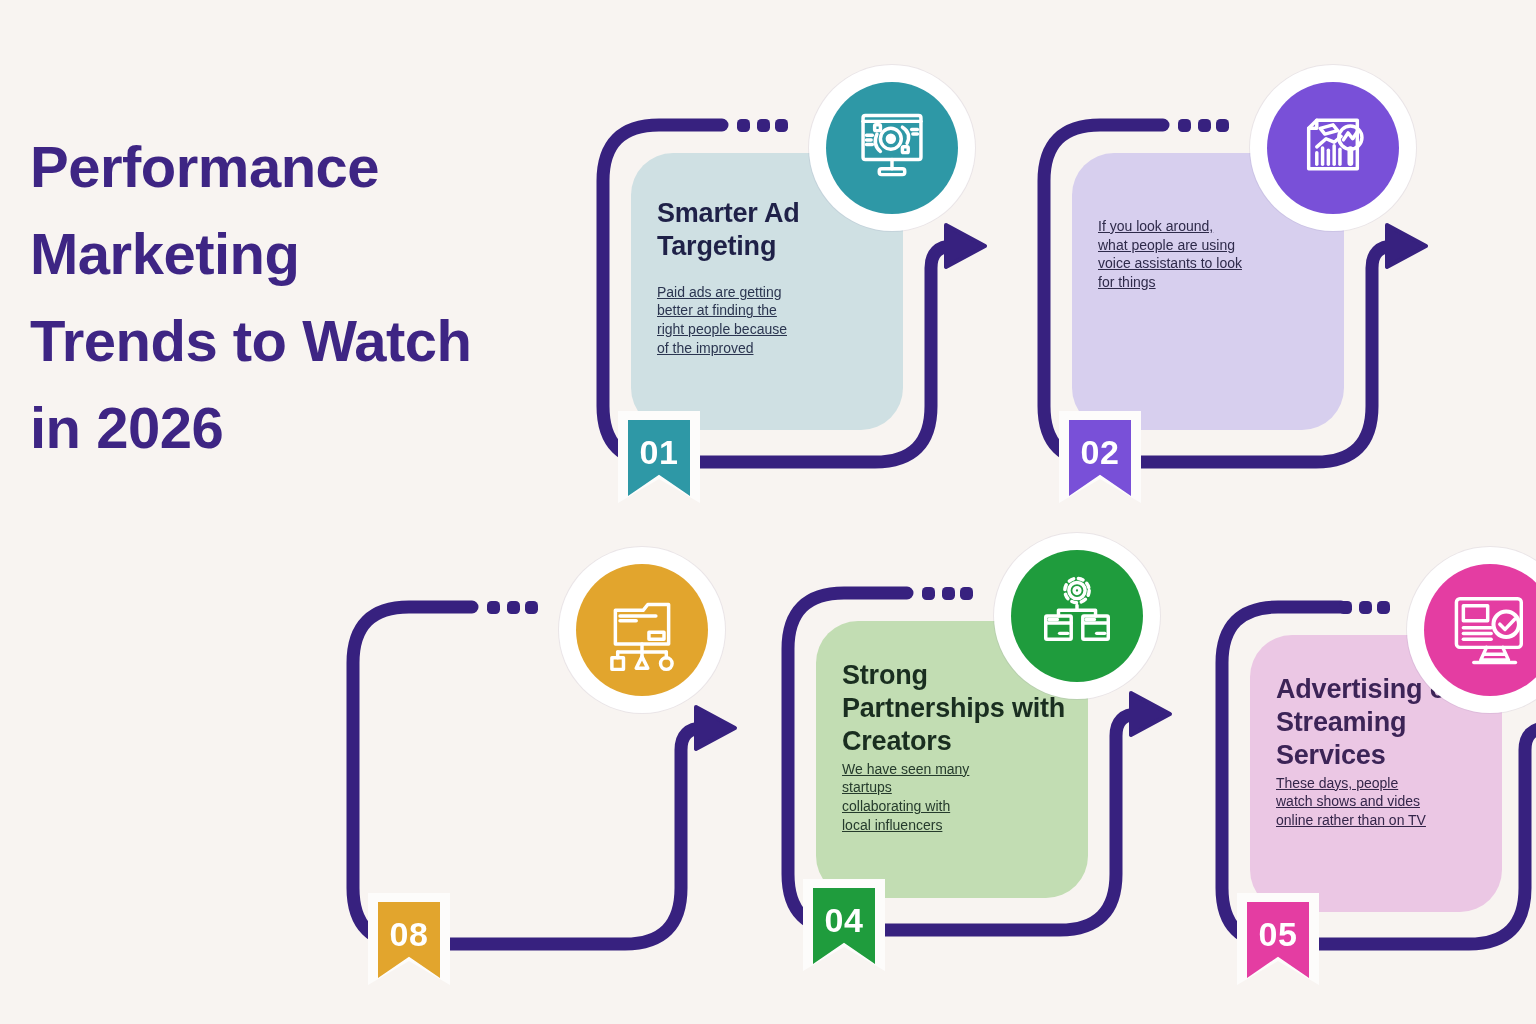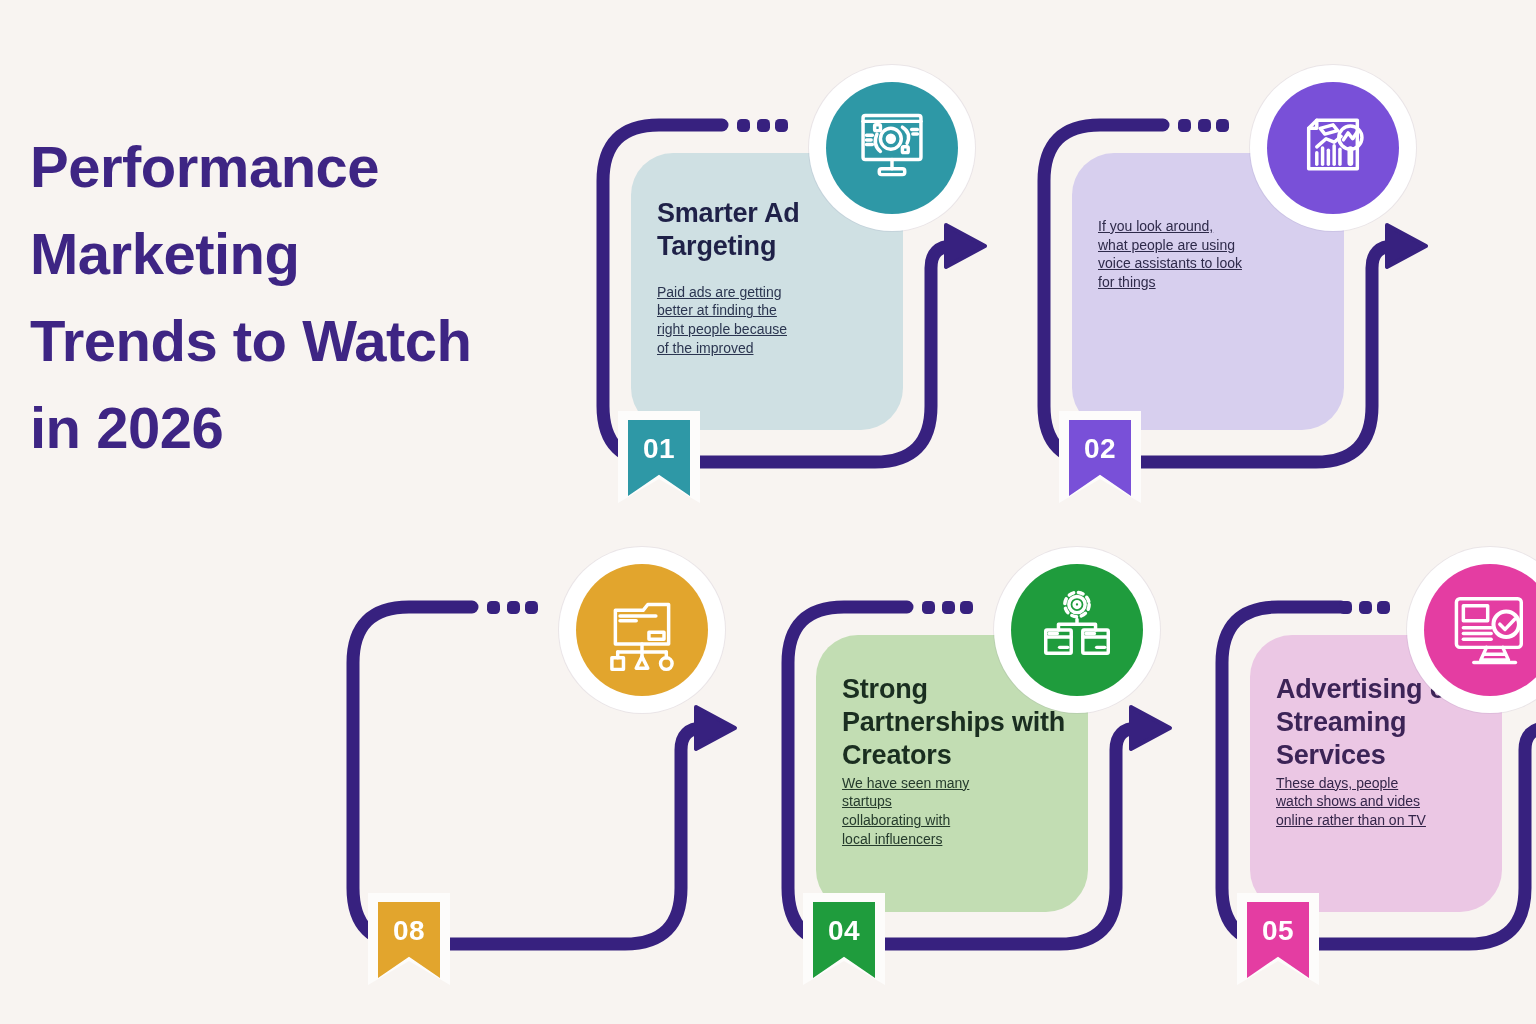--- a/index.html
+++ b/index.html
@@ -14,21 +14,21 @@
   }
   .page-title{
     position:absolute;left:30px;top:84px;width:560px;
     font-size:58px;line-height:87px;font-weight:800;letter-spacing:-0.5px;
     color:var(--title-color);white-space:pre-line;
   }
   .card{position:absolute;width:420px;height:470px;}
   .c1{left:586px;top:60px;}
   .c2{left:1027px;top:60px;}
   .c3{left:336px;top:542px;}
-  .c4{left:771px;top:542px;}
+  .c4{left:771px;top:528px;}
   .c5{left:1205px;top:542px;}
   .path-svg{position:absolute;left:8px;top:56px;width:400px;height:360px;overflow:visible;}
   .path-svg .stroke{fill:none;stroke:var(--path);stroke-width:13;stroke-linecap:round;stroke-linejoin:round;}
   .path-svg .fillp{fill:var(--path);stroke:var(--path);stroke-width:4;stroke-linejoin:round;}
   .path-svg .dot{fill:var(--path);}
   .inner-card{
     position:absolute;left:45px;top:93px;width:272px;height:277px;
     border-radius:42px;background:var(--bg);
     padding:44px 12px 0 26px;box-sizing:border-box;
   }
@@ -56,21 +56,21 @@
   .ring-inner svg{width:88px;height:88px;fill:none;stroke:#fff;stroke-width:3;stroke-linecap:round;stroke-linejoin:round;}
   .ribbon{
     position:absolute;left:32px;top:351px;width:82px;height:92px;background:#fdfcfb;
     clip-path:polygon(0 0,100% 0,100% 100%,50% 74%,0 100%);
   }
   .ribbon-inner{
     position:absolute;left:10px;top:9px;width:62px;height:76px;background:var(--accent);
     clip-path:polygon(0 0,100% 0,100% 100%,50% 72%,0 100%);
     display:flex;justify-content:center;align-items:flex-start;padding-top:13px;box-sizing:border-box;
   }
-  .ribbon-inner span{color:#fff;font-size:28px;font-weight:800;letter-spacing:0.5px;}
+  .ribbon-inner span{color:#fff;font-size:34px;font-weight:800;letter-spacing:0.5px;}
 </style>
 </head>
 <body style="background: rgb(248, 244, 241);">
 
 <h1 class="page-title">Performance
 Marketing
 Trends to Watch
 in 2026</h1>
 
 <div class="card c1" style="--accent: #2e98a6; --bg: #cfe0e3; --hc: #1f2148; --bc: #2b3550;">

